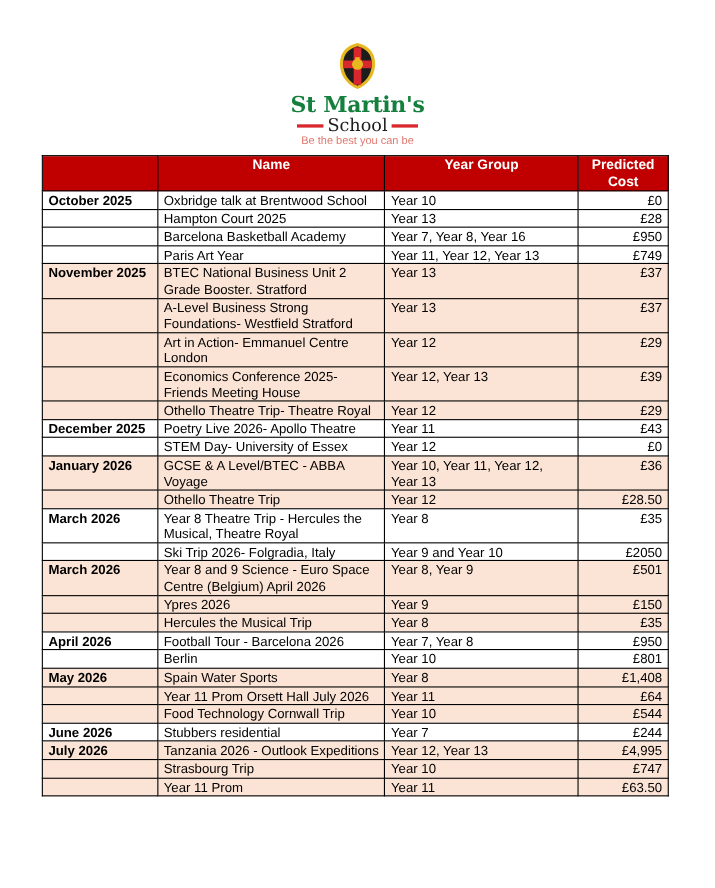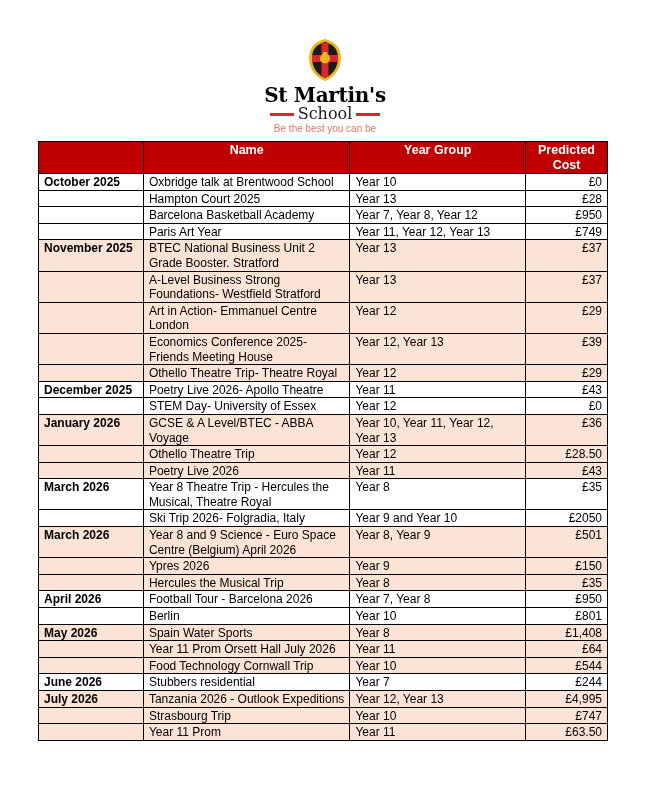--- a/index.html
+++ b/index.html
@@ -1,19 +1,19 @@
 <!DOCTYPE html>
 <html><head>
 <meta charset="utf-8">
 <style>
   html, body { margin: 0; padding: 0; background: #ffffff; }
   body { width: 650px; height: 807px; position: relative; overflow: hidden; font-family: "Liberation Sans", sans-serif; }
   .logo { position: absolute; left: 0; top: 38px; width: 650px; text-align: center; }
   .crest { display: block; margin: 0 auto; width: 36px; height: 44px; }
-  .school-name { font-family: "DejaVu Serif", serif; font-weight: bold; font-size: 20px; color: #000000; line-height: 22px; margin-top: 2px; letter-spacing: -0.3px; }
+  .school-name { font-family: "DejaVu Serif", serif; font-weight: bold; font-size: 20px; color: #15803d; line-height: 22px; margin-top: 2px; letter-spacing: -0.3px; }
   .school-sub { display: flex; align-items: center; justify-content: center; gap: 4px; font-family: "DejaVu Serif", serif; font-size: 16px; color: #1c1c1c; line-height: 16px; }
   .school-sub .bar { display: inline-block; width: 24px; height: 3px; background: #d8272d; }
   .tagline { font-size: 10px; color: #e0776e; line-height: 12px; margin-top: 1px; }
   table.trips { position: absolute; left: 38px; top: 141px; width: 570px; border-collapse: collapse; font-size: 12px; color: #000; }
   table.trips th, table.trips td { border: 1px solid #000; padding: 0 5px; vertical-align: top; line-height: 14.6px; }
   table.trips th { background: #c00000; color: #ffffff; font-weight: bold; font-size: 12.5px; height: 30px; padding-top: 1px; text-align: center; }
   table.trips th.month-h { border-right: 1px solid #000; }
   table.trips td { padding-top: 1px; padding-bottom: 0; }
   col.c1 { width: 105px; } col.c2 { width: 207px; } col.c3 { width: 176px; } col.c4 { width: 82px; }
   td.month { font-weight: bold; }
@@ -66,21 +66,21 @@
       </tr>
       <tr class="white">
         <td class="month"></td>
         <td class="name">Hampton Court 2025</td>
         <td class="year">Year 13</td>
         <td class="cost">£28</td>
       </tr>
       <tr class="white">
         <td class="month"></td>
         <td class="name">Barcelona Basketball Academy</td>
-        <td class="year">Year 7, Year 8, Year 12</td>
+        <td class="year">Year 7, Year 8, Year 16</td>
         <td class="cost">£950</td>
       </tr>
       <tr class="white">
         <td class="month"></td>
         <td class="name">Paris Art Year</td>
         <td class="year">Year 11, Year 12, Year 13</td>
         <td class="cost">£749</td>
       </tr>
       <tr class="pink">
         <td class="month">November 2025</td>
@@ -129,26 +129,20 @@
         <td class="name">GCSE &amp; A Level/BTEC - ABBA Voyage</td>
         <td class="year">Year 10, Year 11, Year 12, Year 13</td>
         <td class="cost">£36</td>
       </tr>
       <tr class="pink">
         <td class="month"></td>
         <td class="name">Othello Theatre Trip</td>
         <td class="year">Year 12</td>
         <td class="cost">£28.50</td>
       </tr>
-      <tr class="pink">
-        <td class="month"></td>
-        <td class="name">Poetry Live 2026</td>
-        <td class="year">Year 11</td>
-        <td class="cost">£43</td>
-      </tr>
       <tr class="white">
         <td class="month">March 2026</td>
         <td class="name">Year 8 Theatre Trip - Hercules the Musical, Theatre Royal</td>
         <td class="year">Year 8</td>
         <td class="cost">£35</td>
       </tr>
       <tr class="white">
         <td class="month"></td>
         <td class="name">Ski Trip 2026- Folgradia, Italy</td>
         <td class="year">Year 9 and Year 10</td>

